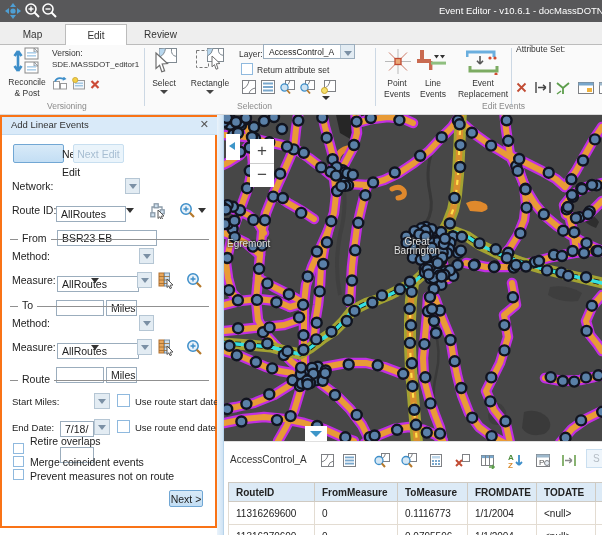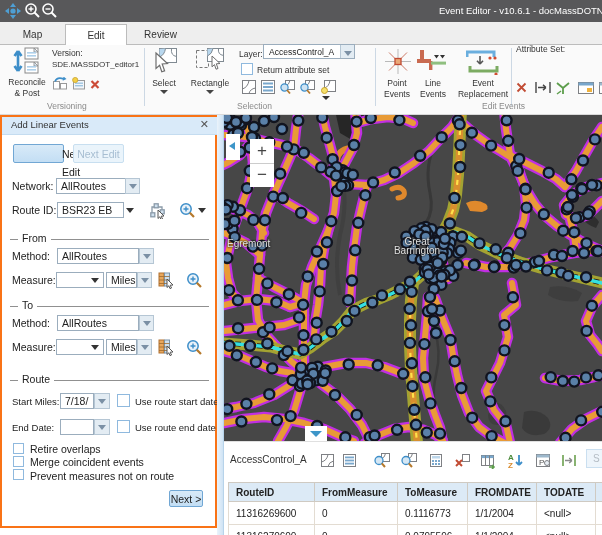--- a/index.html
+++ b/index.html
@@ -26,21 +26,21 @@
 
 #lpanel { position:absolute; left:0; top:115px; width:217px; height:413px; background:#fff; border:2px solid #f97316; }
 #lphead { position:absolute; left:0; top:0; width:215px; height:18px; background:#d9eaf9; border-bottom:1px solid #c4dcf0; color:#333; font-size:9.5px; }
 #lphead span { position:absolute; left:9px; top:2px; }
 #lphead .x { position:absolute; left:auto; right:8px; top:1px; font-size:11px; color:#555; }
 .lbl { position:absolute; font-size:10.5px; color:#222; white-space:nowrap; } .lbl.sm { font-size:9.5px; }
 .sep { position:absolute; left:8px; width:199px; border-top:1px solid #909090; }
 .sep i { position:absolute; top:-8px; left:8px; background:#fff; padding:0 4px; font-style:normal; font-size:10.5px; color:#222; }
 .fbtn { position:absolute; background:linear-gradient(#d8eaf8,#c3def4); border:1px solid #71a7d4; border-radius:2px; color:#222; font-size:10.5px; text-align:center; }
 .fbtn.dis { background:#eaf4fb; border-color:#c8dff0; color:#a7bed2; }
-.inbox { position:absolute; background:#fff; border:1px solid #9badbd; font-size:10.5px; color:#222; white-space:nowrap; }
+.inbox { position:absolute; background:#fff; border:1px solid #9badbd; font-size:10.5px; color:#222; white-space:nowrap;margin-top:28px; }
 .abtn { position:absolute; width:15px; background:#e3ecf3; border:1px solid #b5c6d4; }
 .abtn:after { content:""; position:absolute; left:3px; top:50%; margin-top:-2px; border:4px solid transparent; border-top:5px solid #7b90a5; }
 .bcaret { position:absolute; width:0; height:0; border:4px solid transparent; border-top:5px solid #333; }
 
 #split { position:absolute; left:217px; top:115px; width:7px; height:420px; background:linear-gradient(90deg,#eaf3fb,#cfe3f4); border-right:1px solid #b7d3ea; }
 
 #map { position:absolute; left:224px; top:115px; width:378px; height:326px; background:#474747; overflow:hidden; }
 #map svg.road { position:absolute; left:0; top:0; }
 .mapbtn { position:absolute; background:#fff; color:#333; text-align:center; }
 #collbtn { left:2px; top:19px; width:14px; height:26px; }
@@ -251,21 +251,21 @@
       </div>
 
 <div class="fbtn" style="left:11px;top:27px;width:51px;height:19px;line-height:18px;padding-left:48px;">New Edit</div>
 <div class="fbtn dis" style="left:71px;top:27px;width:51px;height:19px;line-height:18px;">Next Edit</div>
 <div class="lbl" style="left:10px;top:63px;">Network:</div>
 <div class="inbox" style="left:54px;top:61px;width:70px;height:16px;">
         <span style="position:absolute;left:4px;top:1px;">AllRoutes</span>
       </div>
 <div class="abtn" style="left:123px;top:61px;height:16px;"></div>
 <div class="lbl" style="left:10px;top:87px;">Route ID:</div>
-<div class="inbox" style="left:55px;top:85px;width:67px;height:16px;">
+<div class="inbox" style="left:55px;top:85px;width:100px;height:16px;">
         <span style="position:absolute;left:4px;top:1px;">BSR23 EB</span>
       </div>
 <div class="bcaret" style="left:124px;top:91px;"></div>
 <svg style="position:absolute;left:148px;top:86px;" width="17" height="16" viewBox="0 0 17 16">
  <g fill="none" stroke="#8a9aa8" stroke-width="1.3">
           <path d="M2 10 V4 h4 M8 4 h4 v3"></path>
           <rect x="0.8" y="9.8" width="4" height="4" fill="#cfe0ee"></rect>
           <rect x="4.2" y="0.8" width="4" height="4" fill="#cfe0ee"></rect>
           <rect x="10.2" y="6.8" width="4" height="4" fill="#cfe0ee"></rect>
         </g>
@@ -342,21 +342,21 @@
 <div class="abtn" style="left:92px;top:276px;width:16px;height:16px;"></div>
 <div class="cb" style="left:115px;top:277px;width:13px;height:13px;"></div>
 <div class="lbl sm" style="left:133px;top:279px;">Use route start date</div>
 <div class="lbl" style="left:10px;top:305px;font-size:9.5px;">End Date:</div>
 <div class="inbox" style="left:58px;top:302px;width:34px;height:16px;"></div>
 <div class="abtn" style="left:92px;top:302px;width:16px;height:16px;"></div>
 <div class="cb" style="left:115px;top:303px;width:13px;height:13px;"></div>
 <div class="lbl sm" style="left:133px;top:305px;">Use route end date</div>
 
 <div class="cb" style="left:11px;top:326px;width:11px;height:11px;"></div>
-<div class="lbl" style="left:28px;top:326px;">Retire overlaps</div>
+<div class="lbl" style="left:28px;top:318px;">Retire overlaps</div>
 <div class="cb" style="left:11px;top:339px;width:11px;height:11px;"></div>
 <div class="lbl" style="left:28px;top:339px;">Merge coincident events</div>
 <div class="cb" style="left:11px;top:352px;width:11px;height:11px;"></div>
 <div class="lbl" style="left:28px;top:353px;">Prevent measures not on route</div>
 <div class="fbtn" style="left:167px;top:373px;width:34px;height:17px;line-height:16px;white-space:nowrap;">Next &gt;</div>
 
   </div>
   <div id="split"></div>
 
   <div id="map">

